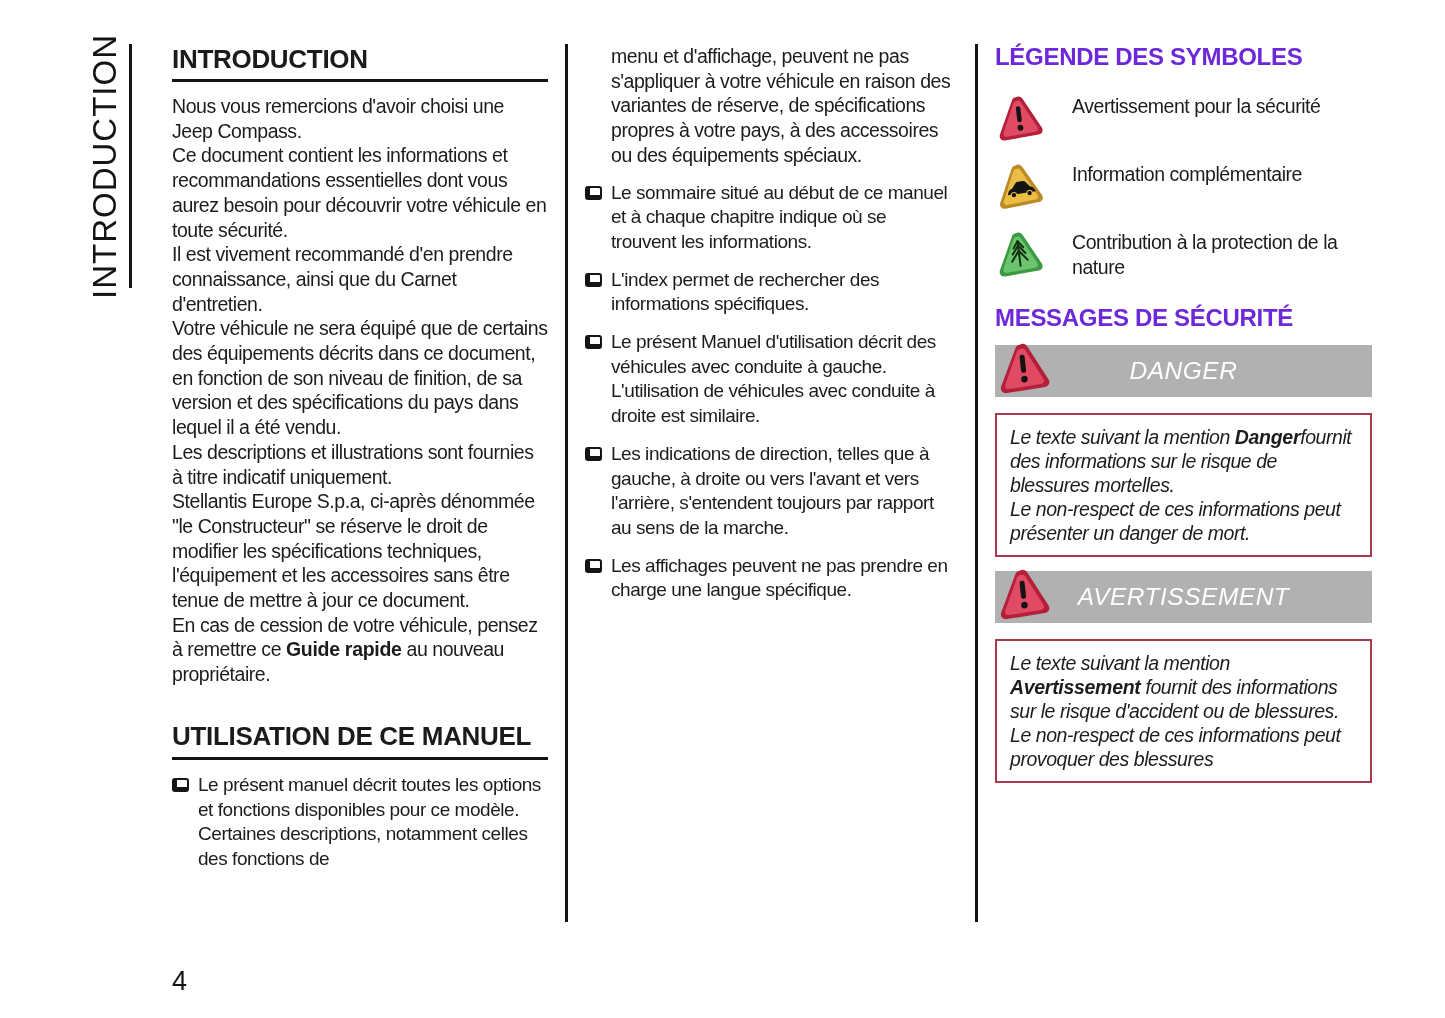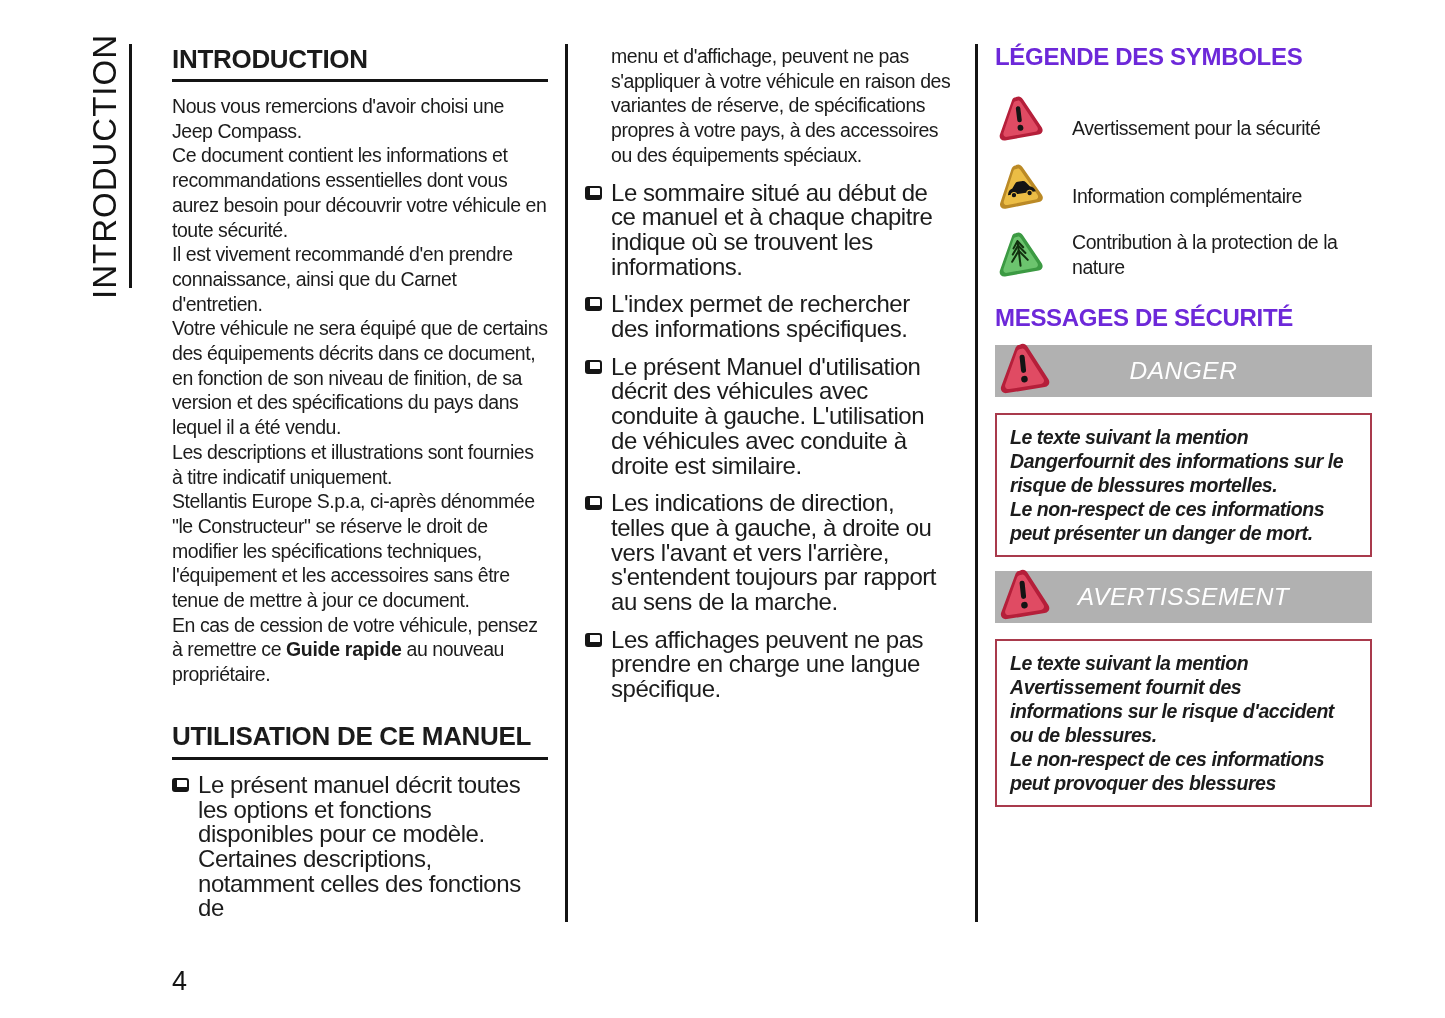--- a/index.html
+++ b/index.html
@@ -47,42 +47,42 @@
   .body-text p{margin:0;font-size:19.5px;line-height:24.7px;letter-spacing:-0.45px;}
   b{letter-spacing:-0.3px;}
 
   
   .bullet{display:flex;margin-top:13px;}
   .cb{
     box-sizing:border-box;flex:0 0 auto;width:17px;height:14px;
     border:2.5px solid #151515;border-left-width:5.5px;border-bottom-width:5px;
     border-radius:3px;margin:5px 9px 0 0;background:#fff;
   }
-  .bullet .btxt{font-size:24px;line-height:24.7px;letter-spacing:-0.45px;}
+  .bullet .btxt{font-size:19px;line-height:24.7px;letter-spacing:-0.45px;}
   .cont{padding-left:26px;font-size:19.5px;line-height:24.7px;letter-spacing:-0.45px;}
 
   
-  .legend-row{display:flex;align-items:flex-end;margin-bottom:22px;}
+  .legend-row{display:flex;align-items:flex-start;margin-bottom:22px;}
   .legend-row.last{align-items:flex-start;margin-top:16px;}
   .tri-ico{width:48px;height:46px;flex:0 0 aupx;flex:0 0 48px;}
   .legend-label{margin-left:29px;font-size:19.5px;line-height:24.5px;letter-spacing:-0.45px;}
 
   
   .banner{position:relative;height:52px;margin-bottom:16px;}
   .banner .bg{position:absolute;inset:0;}
   .banner .btext{
     position:relative;text-align:center;font-style:italic;
     font-size:24.5px;line-height:52px;letter-spacing:0.5px;
   }
   .banner .tri-ico{position:absolute;left:1px;top:-4px;width:54px;height:52px;}
 
   
   .note-box{
     border:2px solid #a93a4c;padding:10px 13px;margin-bottom:14px;
-    font-style:italic;font-size:19.5px;line-height:24px;letter-spacing:-0.45px;font-weight:bold;
+    font-style:italic;font-size:19.5px;line-height:24px;letter-spacing:-0.45px;
   }
   .note-box p{margin:0;}
 
   .page-number{position:absolute;left:172px;top:966px;font-size:27px;color:#141414;}
 </style>
 </head>
 <body>
 
 <svg width="0" height="0" style="position:absolute">
   <defs>

